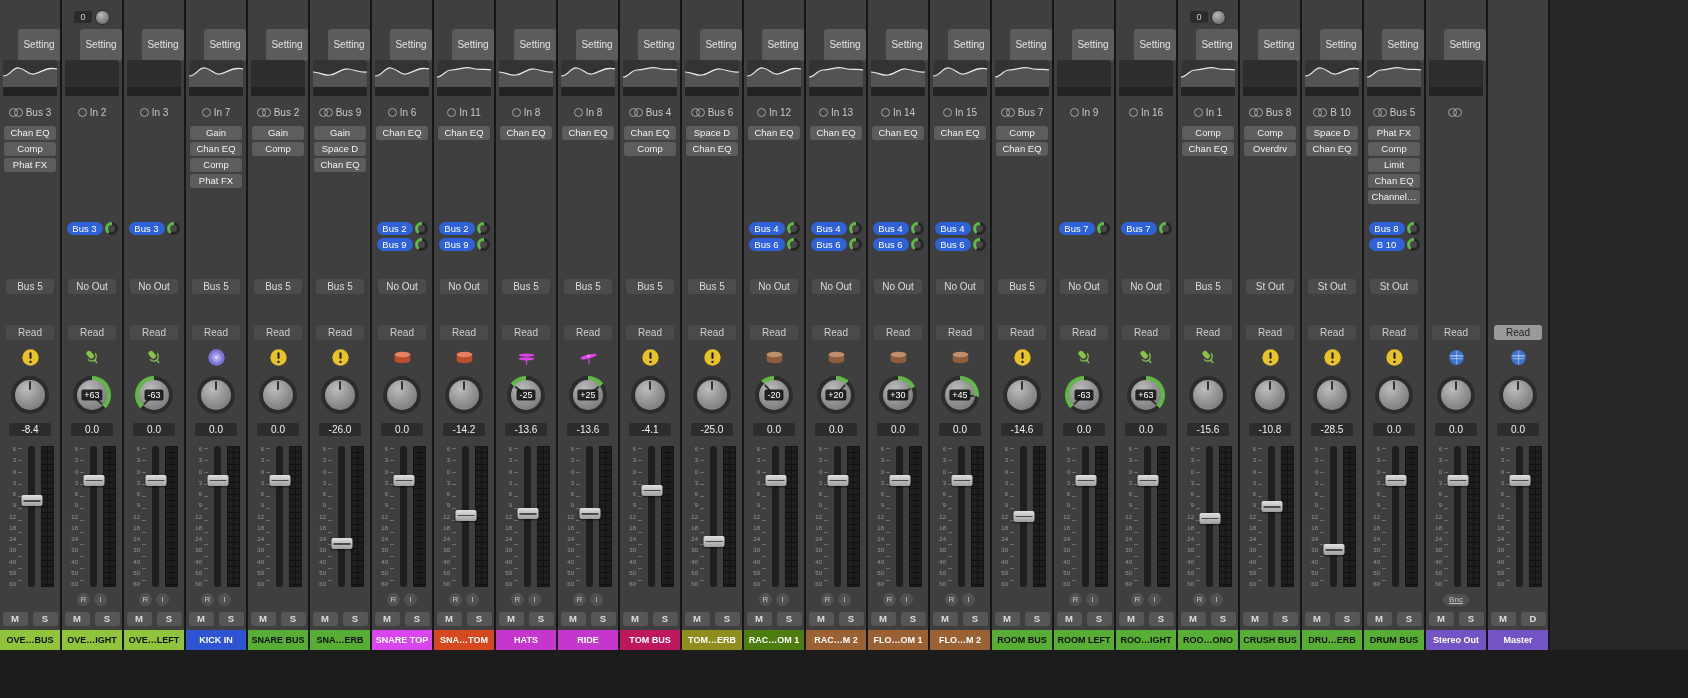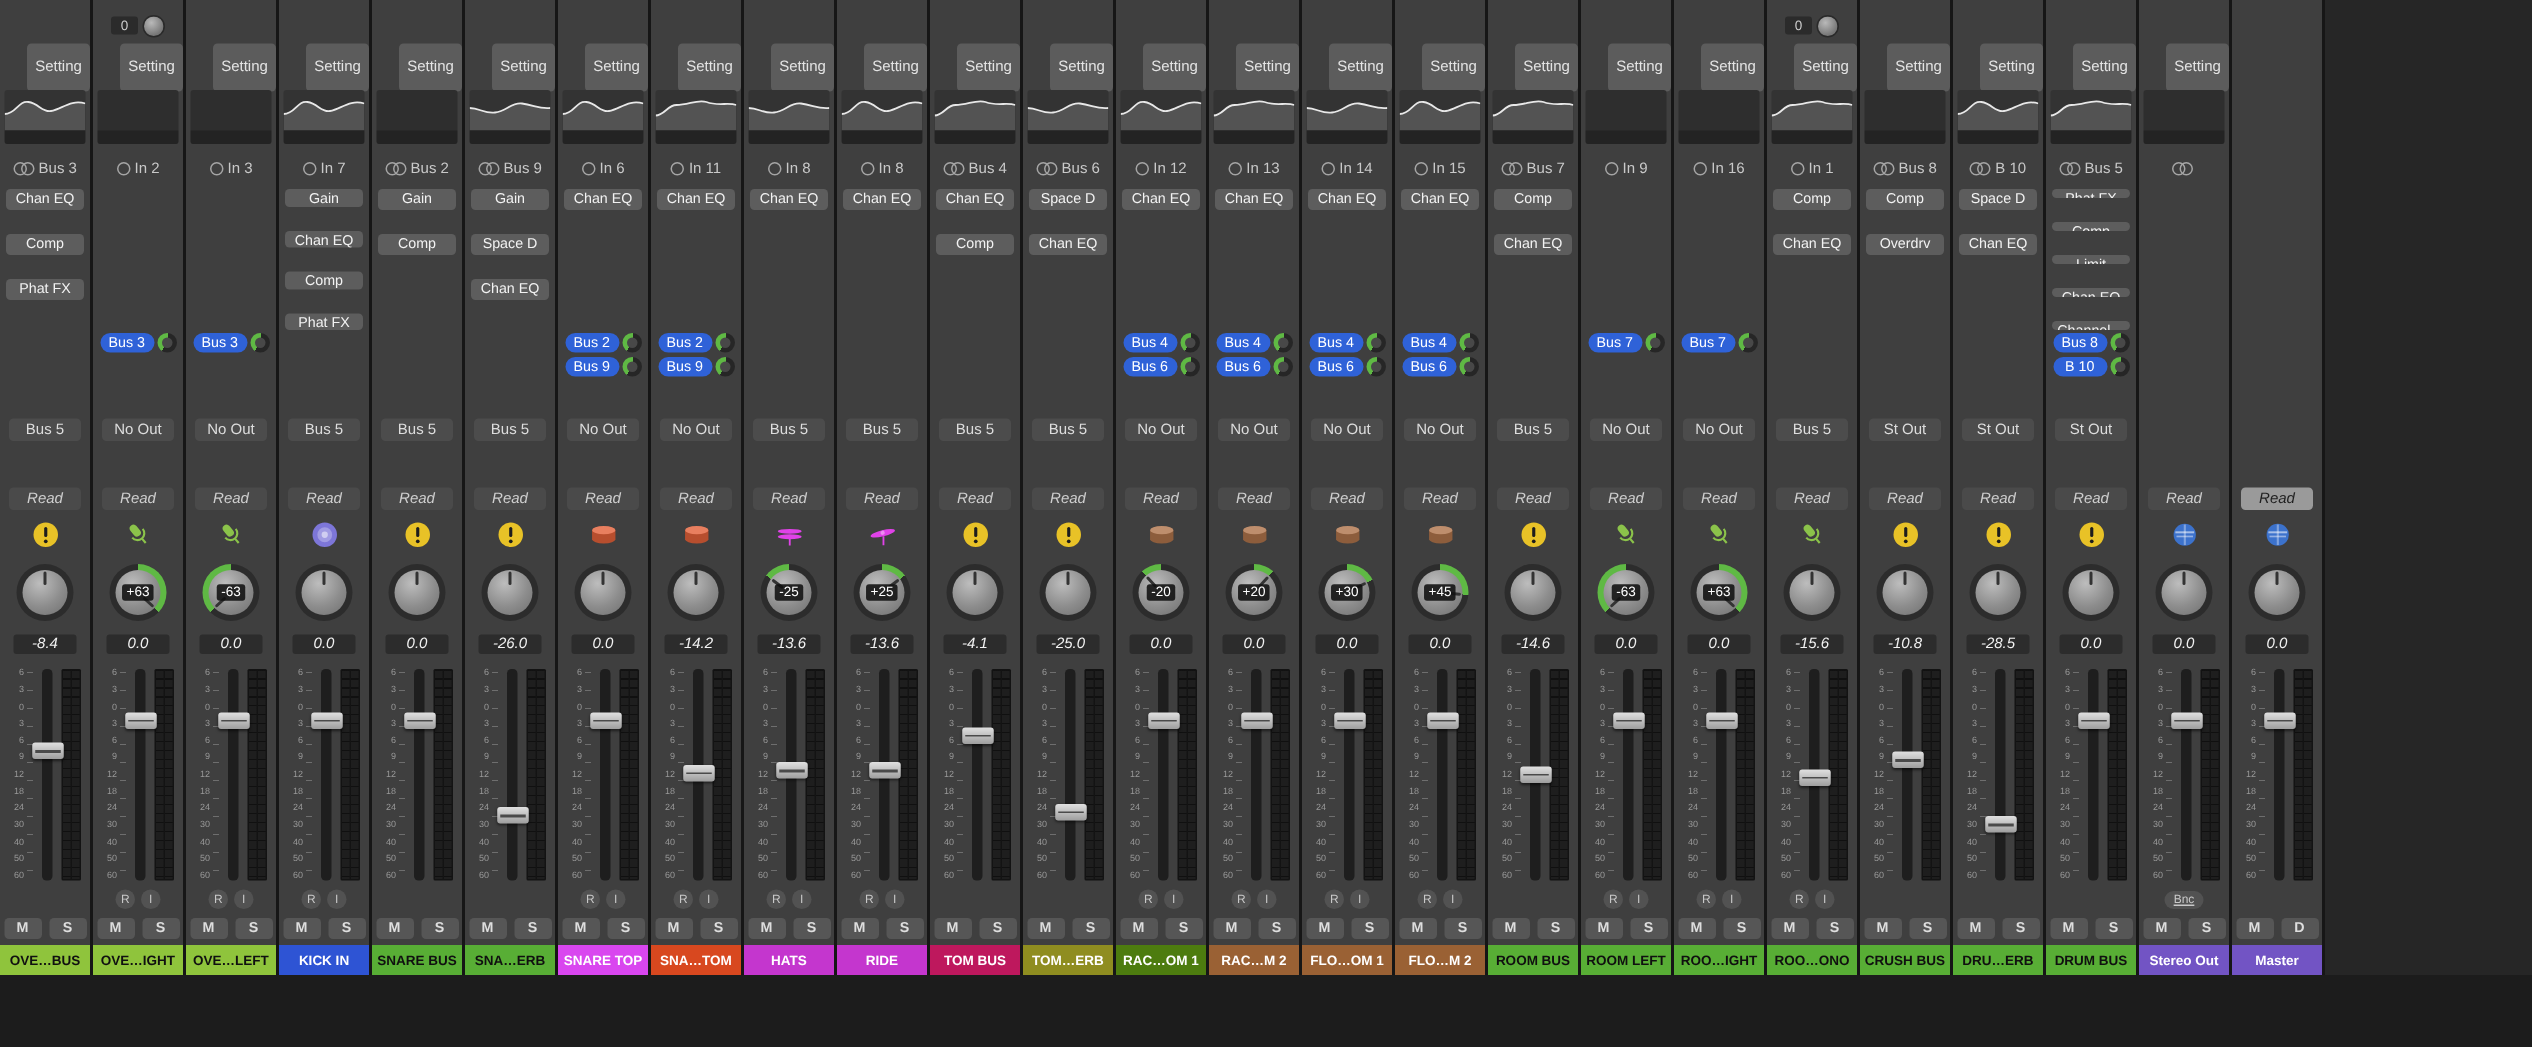--- a/index.html
+++ b/index.html
@@ -23,51 +23,51 @@
   .eqbox{width:54px;height:36px;background:#333;border-radius:2px;overflow:hidden;
          display:flex;flex-direction:column;}
   .eqbox.blank{background:#2e2e2e;}
   .eqbox svg{display:block;}
   .eqbar{height:9px;background:#232323;margin-top:auto;}
   .input{height:24px;gap:3px;color:#c9c9c9;}
   .iocirc{display:inline-flex;}
   .iocirc i{width:7px;height:7px;border:1px solid #a5a5a5;border-radius:50%;}
   .iocirc i+i{margin-left:-4px;}
   .iolabel{font-size:10px;}
-  .inserts{height:94px;display:flex;flex-direction:column;align-items:center;gap:16px;padding-top:2px;}
+  .inserts{height:94px;display:flex;flex-direction:column;align-items:center;gap:2px;padding-top:2px;}
   .plugin{display:block;width:52px;height:14px;line-height:14px;background:#5d5d5d;color:#f2f2f2;
           font-size:9.5px;text-align:center;border-radius:3px;white-space:nowrap;overflow:hidden;}
   .sends{height:50px;display:flex;flex-direction:column;align-items:center;gap:3px;padding-top:2px;}
   .send{display:flex;align-items:center;gap:2px;}
   .sendpill{width:36px;height:13px;line-height:13px;background:var(--send,#2f62d8);color:#fff;
             font-size:9.5px;text-align:center;border-radius:7px;}
   .sendknob{position:relative;width:13px;height:13px;border-radius:50%;
             background:conic-gradient(from 215deg,var(--arc,#5fb944) 0 150deg,#262626 150deg 360deg);}
   .sendknob::after{content:"";position:absolute;inset:3px;border-radius:50%;background:#484848;}
   .output{height:28px;}
   .out-btn{width:48px;height:15px;background:#4c4c4c;color:#ddd;font-size:10px;border-radius:3px;
            line-height:15px;}
   .group{height:20px;}
   .auto{height:24px;}
   .read-btn{width:48px;height:15px;background:#4a4a4a;color:#cfcfcf;font-size:10px;border-radius:3px;
-            line-height:15px;font-style:italic;}
+            line-height:15px;}
   .read-btn.light{background:#9a9a9a;color:#1f1f1f;}
   .iconrow{height:28px;}
   .knobrow{height:46px;}
   .knob{position:relative;width:38px;height:38px;}
   .ring{position:absolute;inset:0;border-radius:50%;}
   .face{position:absolute;inset:4px;border-radius:50%;
         background:radial-gradient(circle at 38% 30%,#bdbdbd,#8d8d8d 55%,#6f6f6f);}
   .pointer{position:absolute;inset:4px;border-radius:50%;}
   .pointer::before{content:"";position:absolute;left:calc(50% - 1px);top:1px;width:2px;height:9px;
                    background:#333;border-radius:1px;}
   .panlabel{position:absolute;left:50%;top:50%;transform:translate(-50%,-50%);z-index:2;
             background:rgba(16,16,16,.88);color:#fff;font-size:9px;padding:0 3px;border-radius:2px;
             line-height:11px;white-space:nowrap;}
-  .vol{height:22px;font-style:italic;}
+  .vol{height:22px;}
   .volbox{width:42px;height:13px;line-height:13px;background:#2c2c2c;color:#f2f2f2;font-size:10px;
           text-align:center;border-radius:2px;}
   .fader{flex:1;display:flex;justify-content:center;gap:2px;padding:4px 0 2px;}
   .scale{display:flex;flex-direction:column;justify-content:space-between;font-size:6px;color:#999;
          text-align:right;width:10px;line-height:1;padding:2px 0;}
   .tickcol{width:4px;background:repeating-linear-gradient(to bottom,#6e6e6e 0 1px,transparent 1px 12px);
            margin:4px 0;}
   .groove{position:relative;width:7px;margin:2px 4px;background:#1e1e1e;border-radius:3px;}
   .cap{position:absolute;left:50%;transform:translateX(-50%);width:21px;height:11px;
        background:linear-gradient(#e0e0e0,#9e9e9e);border-radius:2px;box-shadow:0 1px 2px rgba(0,0,0,.55);}

